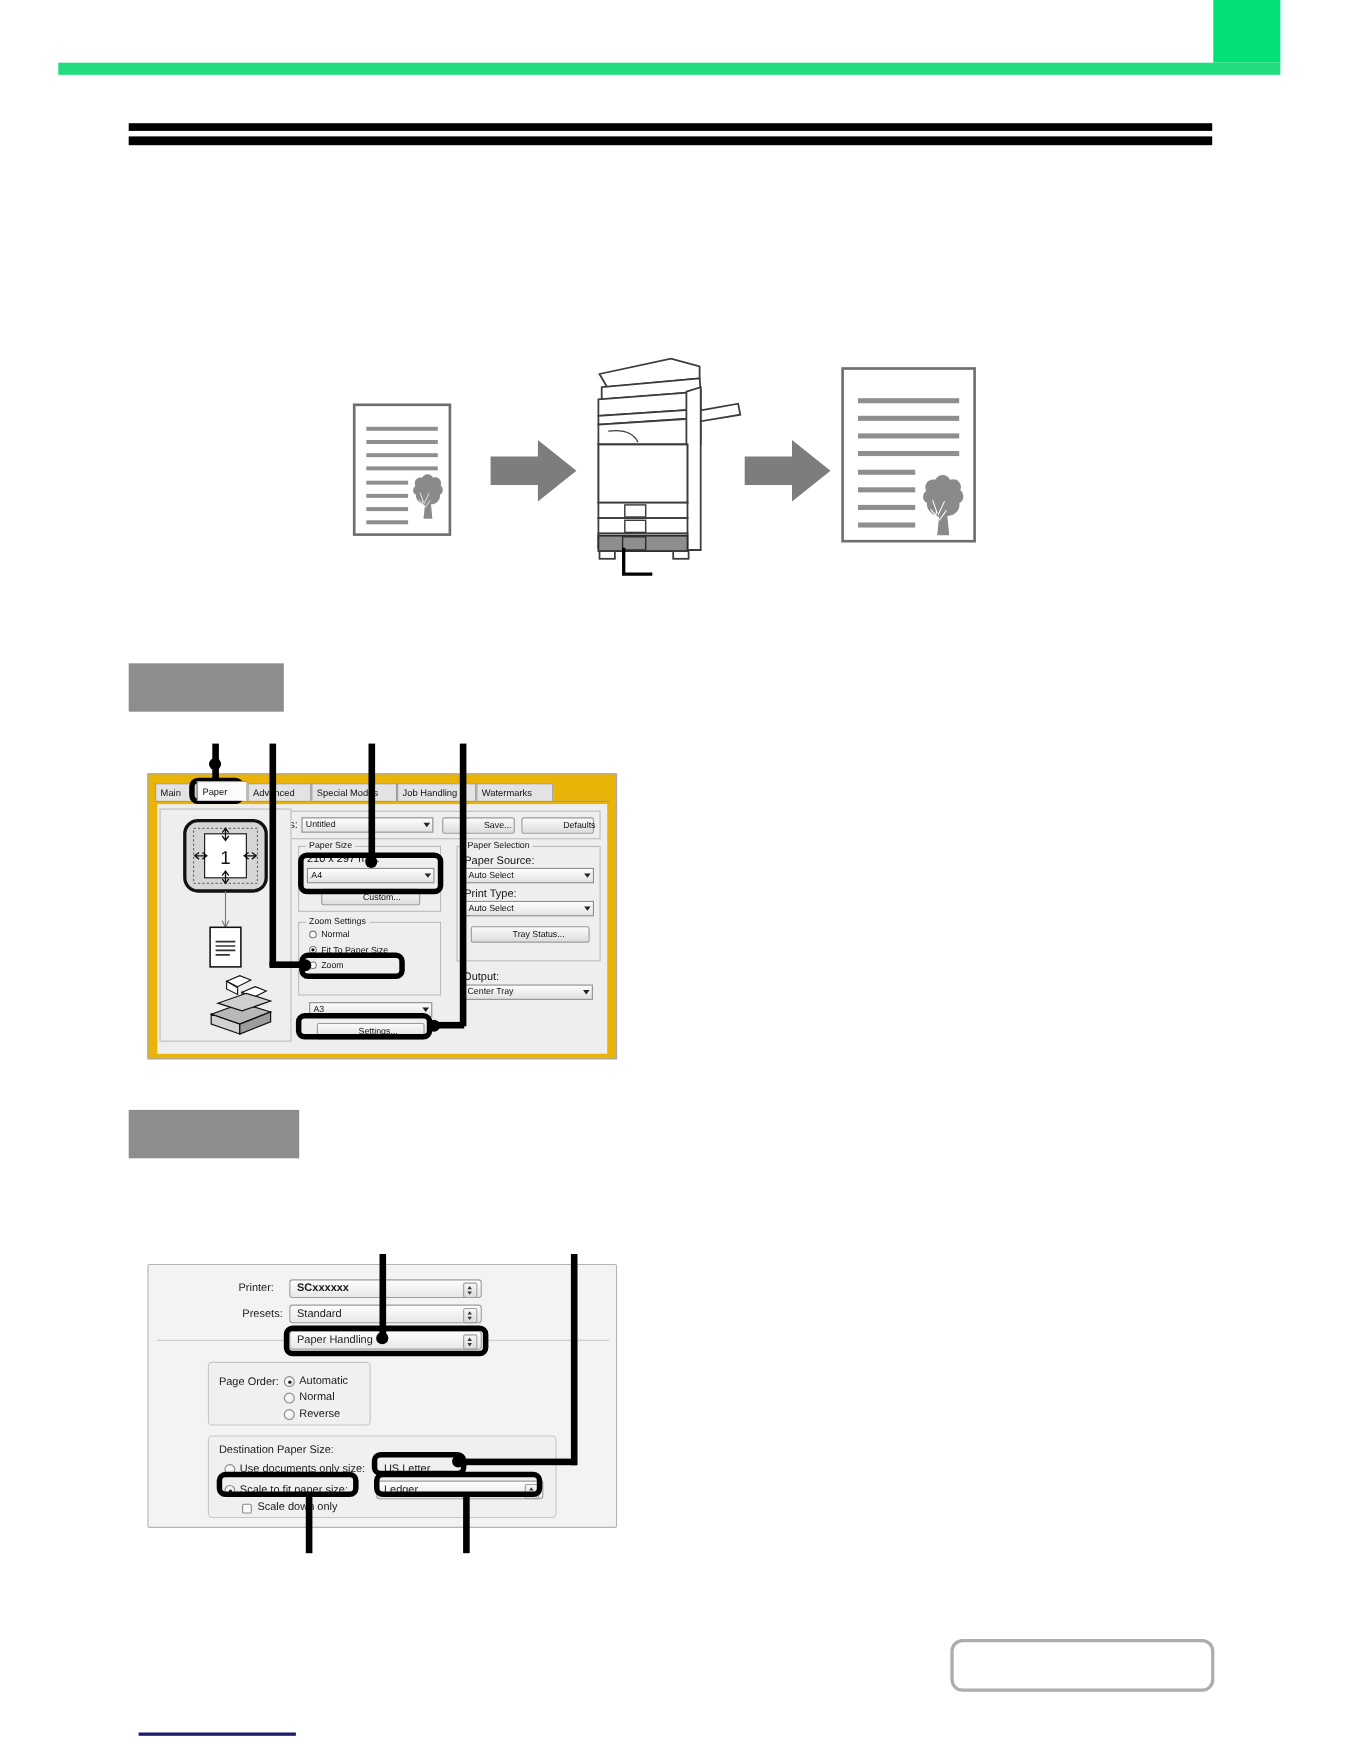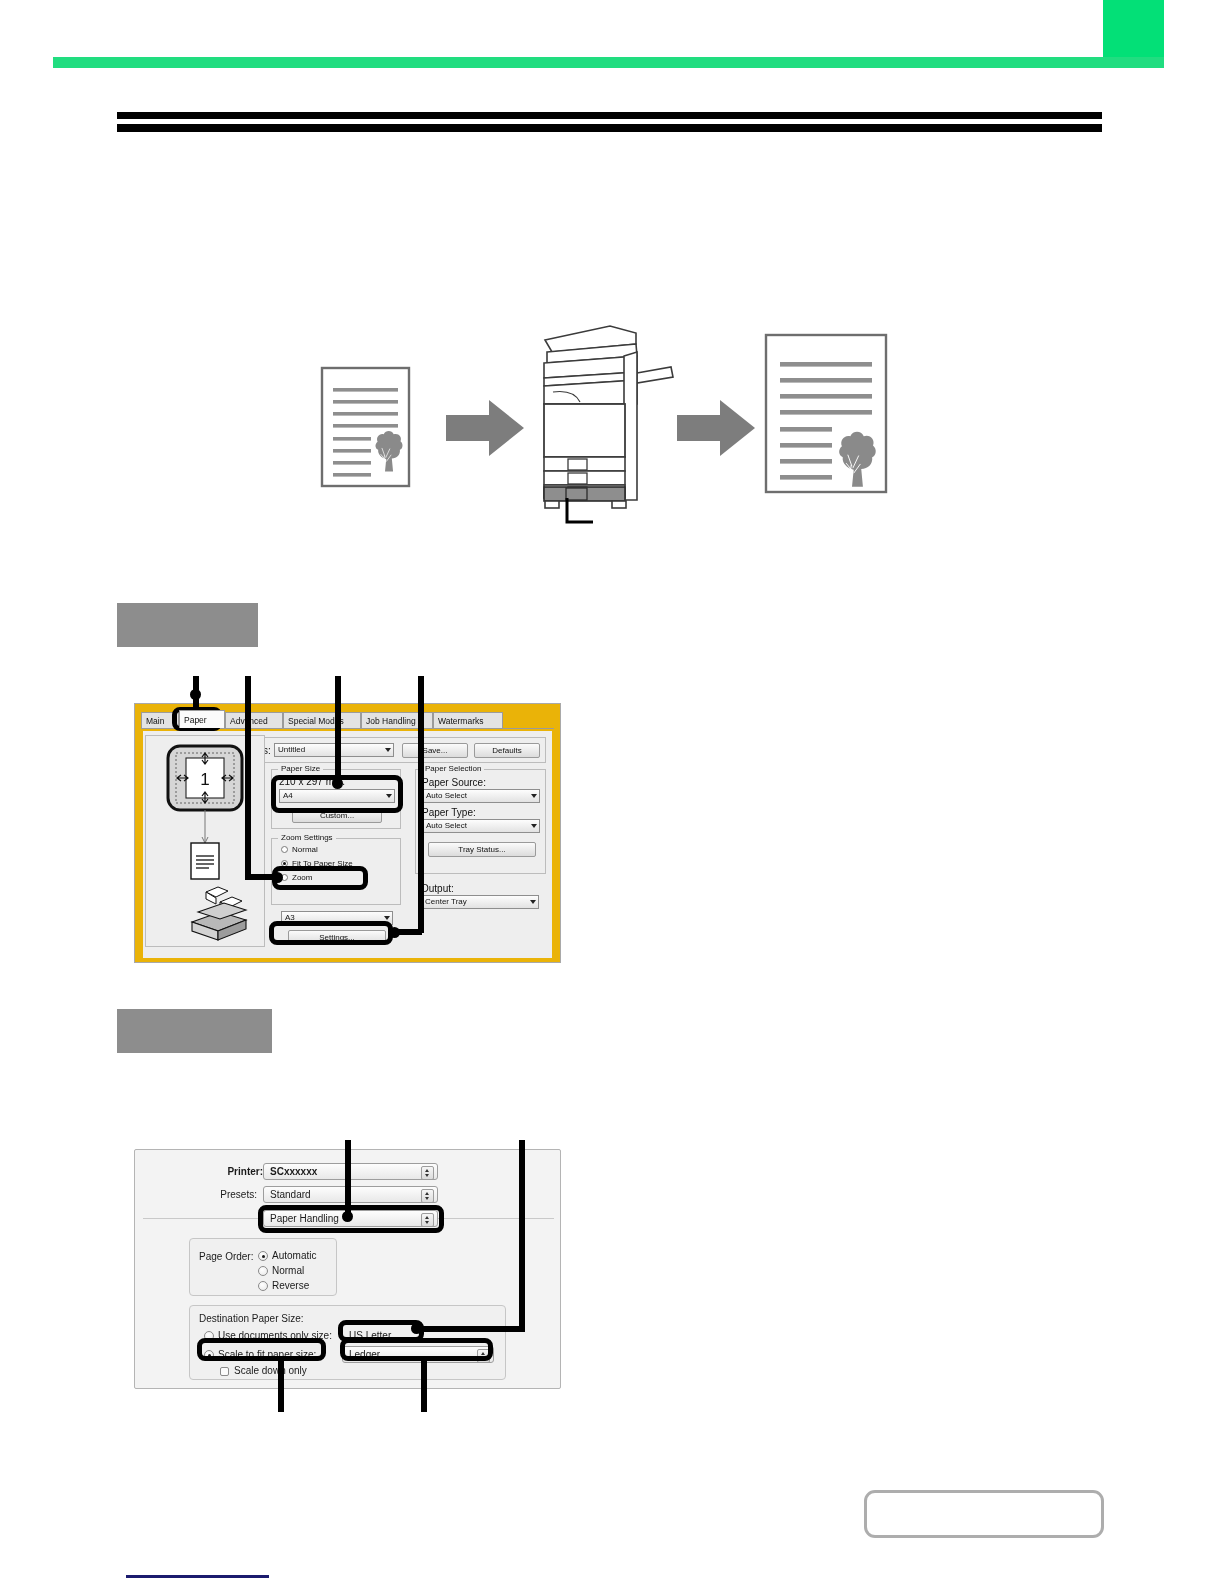--- a/index.html
+++ b/index.html
@@ -131,21 +131,21 @@
     border-right: 3px solid transparent;
     border-top: 4px solid #222;
   }
   .wbtn {
     position: absolute; height: 15px;
     background: linear-gradient(#fbfbfb, #dcdcdc);
     border: 1px solid #9a9a9a;
     border-radius: 2px;
     box-sizing: border-box;
     font-size: 8px; color: #111;
-    text-align: center; line-height: 13px;
+    text-align: left; line-height: 13px; padding-left: 37px;
   }
   .wradio { position: absolute; font-size: 8px; color: #111; white-space: nowrap;
             padding-left: 11px; }
   .wradio::before {
     content: ""; position: absolute; left: 0; top: 1px;
     width: 7px; height: 7px; border-radius: 50%;
     border: 1px solid #7a7a7a; background: #fff;
     box-sizing: border-box;
   }
   .wradio.on::after {
@@ -442,21 +442,21 @@
     </div>
     <div class="wbtn" style="left:145px; top:199px; width:98px;">Settings...</div>
 
     <div class="wgroup" style="left:272px; top:38px; width:131px; height:105px;">
       <span class="wglabel">Paper Selection</span>
       <span class="wlabel" style="left:6px; top:7px;">Paper Source:</span>
       <div class="wcombo" style="left:6px; top:19px; width:118px;">
         <span>Auto Select</span>
         <span class="arw"></span>
       </div>
-      <span class="wlabel" style="left:6px; top:37px;">Paper Type:</span>
+      <span class="wlabel" style="left:6px; top:37px;">Print Type:</span>
       <div class="wcombo" style="left:6px; top:49px; width:118px;">
         <span>Auto Select</span>
         <span class="arw"></span>
       </div>
       <div class="wbtn" style="left:12px; top:72px; width:108px;">Tray Status...</div>
     </div>
 
     <span class="wlabel" style="left:278px; top:152px;">Output:</span>
     <div class="wcombo" style="left:278px; top:164px; width:118px;">
       <span>Center Tray</span>
@@ -478,21 +478,21 @@
 <div class="lead" style="left:245px; top:874px; width:34px; height:6px;"></div>
 <div class="dot" style="left:272px; top:872px;"></div>
 
 <div class="ring" style="left:269px; top:921px; width:124px; height:24px;"></div>
 <div class="lead" style="left:418px; top:676px; width:6px; height:257px;"></div>
 <div class="lead" style="left:392px; top:929px; width:30px; height:6px;"></div>
 <div class="dot" style="left:389px; top:927px;"></div>
 
 <div class="dlg dlg-mac">
 
-  <span class="mlabel" style="left:46px; top:16px; width:82px;font-weight:bold;">Printer:</span>
+  <span class="mlabel" style="left:32px; top:16px; width:82px;">Printer:</span>
   <div class="mpop" style="left:128px; top:13px; width:175px;font-weight:bold;">
     <span>SCxxxxxx</span>
     <span class="mstep"></span>
   </div>
 
   <span class="mlabel" style="left:40px; top:39px; width:82px;">Presets:</span>
   <div class="mpop" style="left:128px; top:36px; width:175px;">
     <span>Standard</span>
     <span class="mstep"></span>
   </div>

